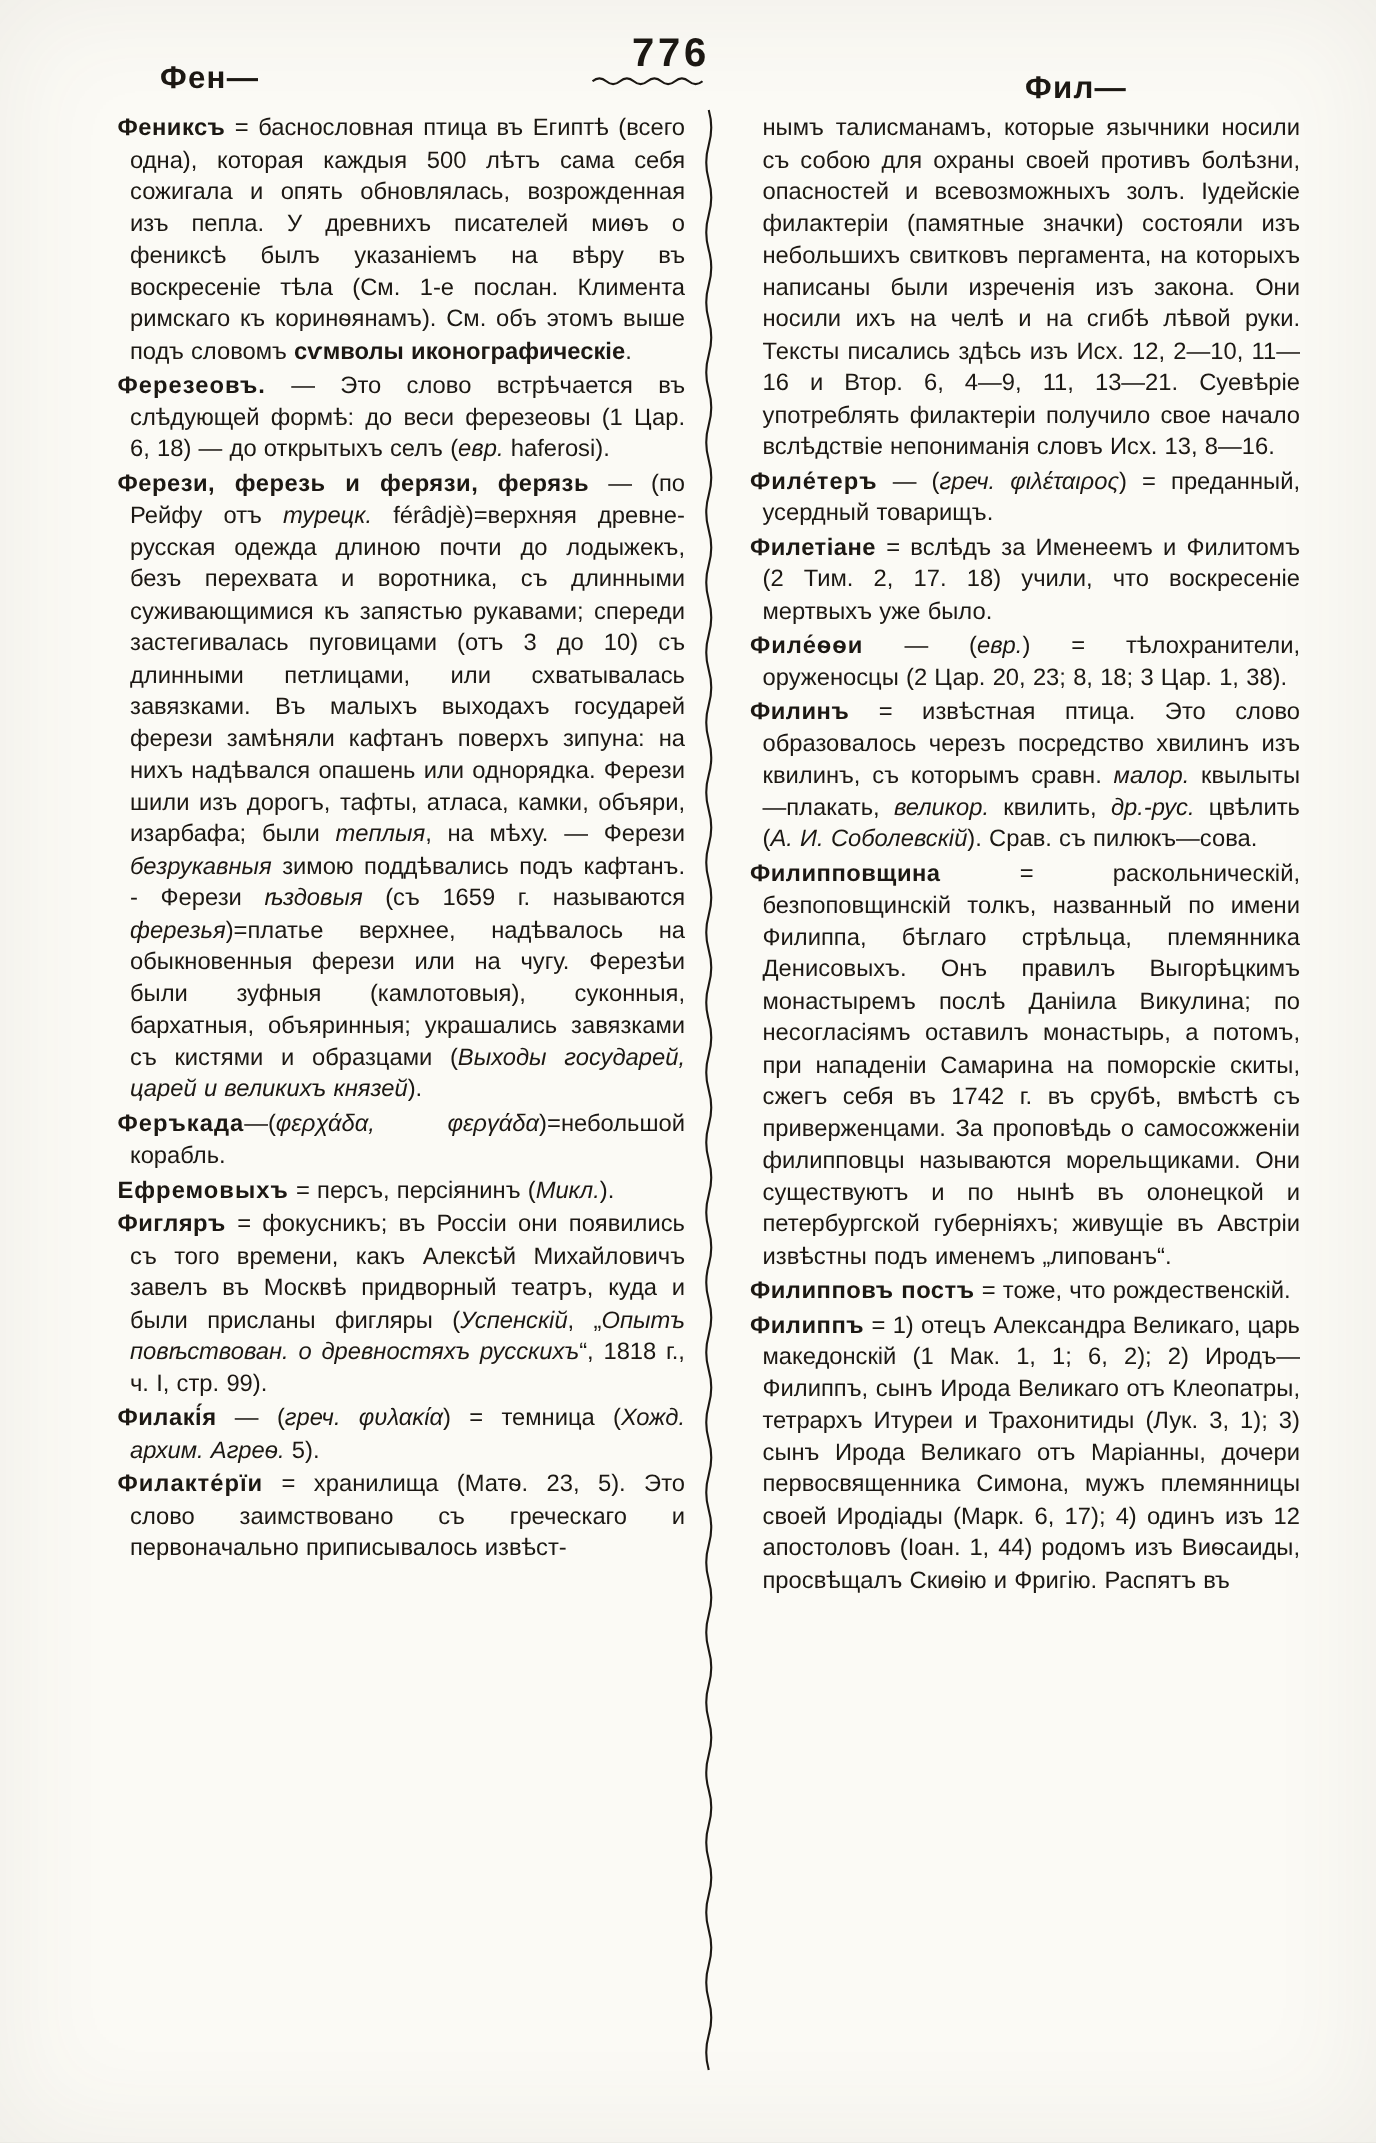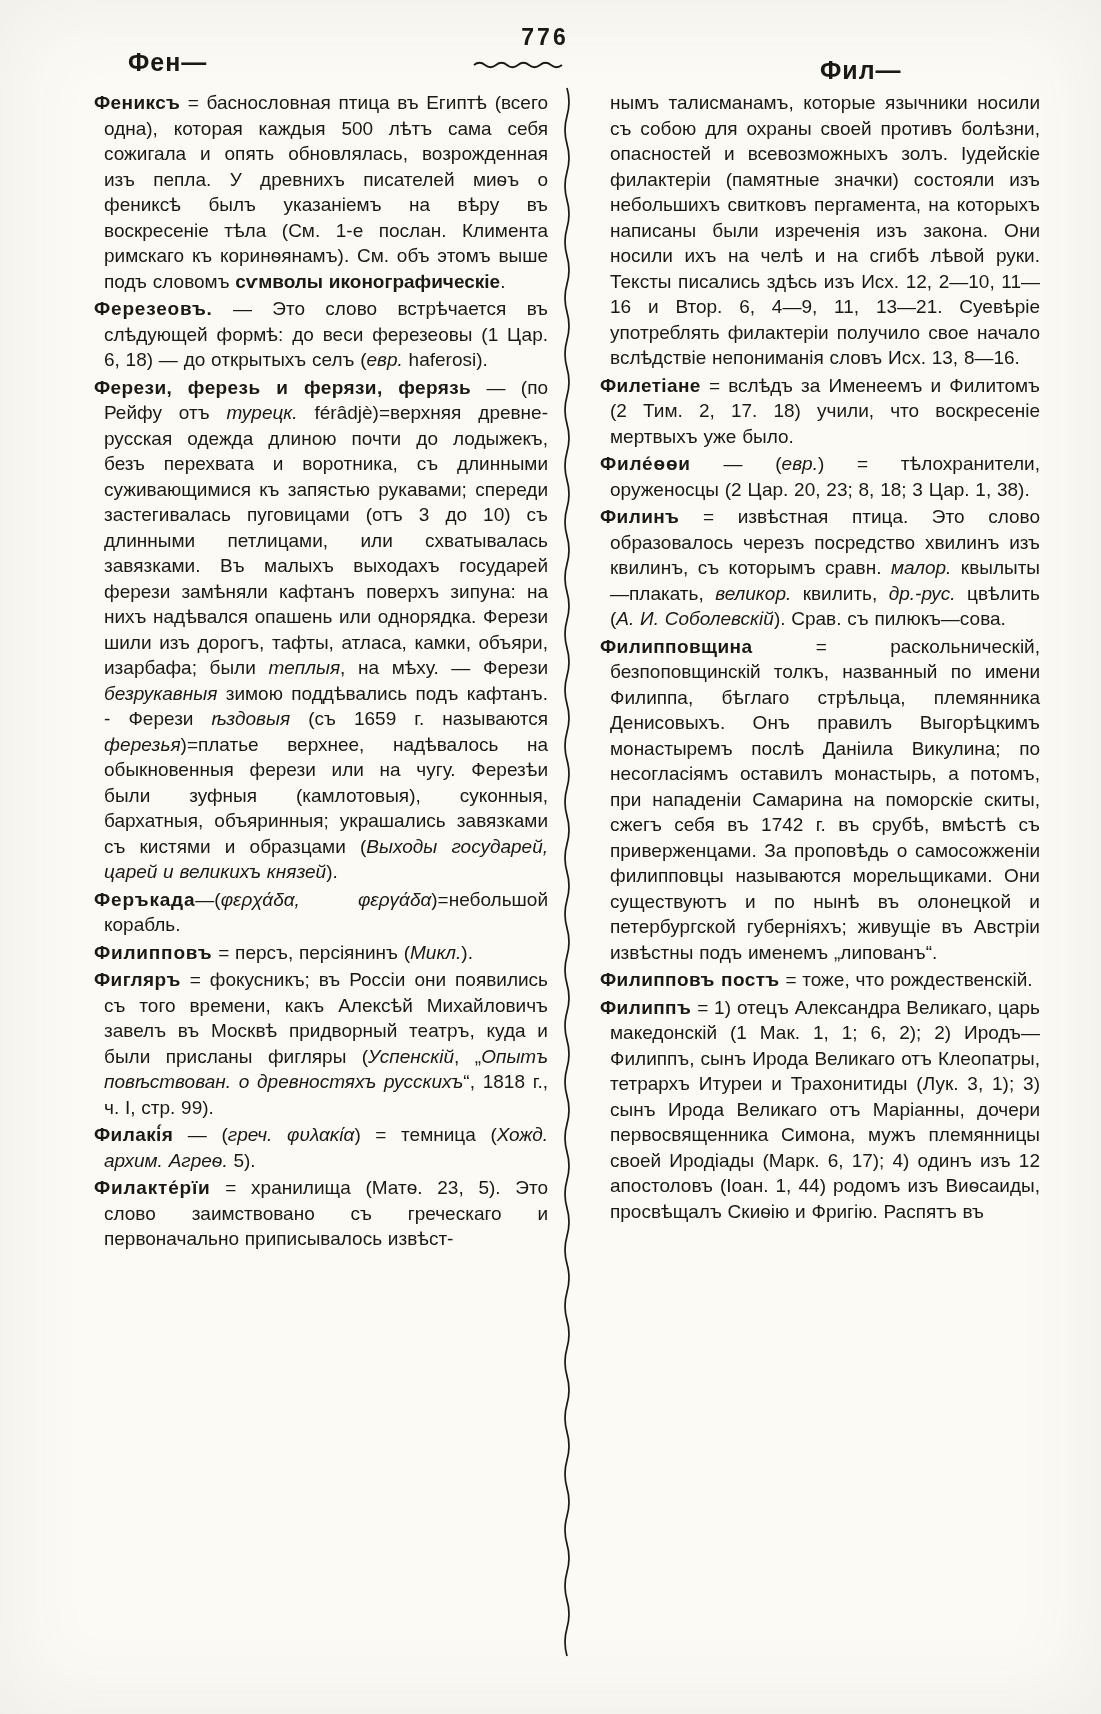--- a/index.html
+++ b/index.html
@@ -18,22 +18,22 @@
     box-shadow:inset 0 0 90px rgba(90,80,60,.08);
   }
   .running-head-left,.running-head-right{
     position:absolute;
     font-size:25px;font-weight:bold;letter-spacing:1px;
     white-space:nowrap;
   }
   .running-head-left{left:128px;top:48px;}
   .running-head-right{left:820px;top:56px;}
   .page-number{
-    position:absolute;left:496px;top:24px;width:98px;
-    text-align:center;font-size:23px;font-weight:bold;letter-spacing:3px;
+    position:absolute;left:470px;top:24px;width:98px;
+    text-align:right;font-size:32px;font-weight:bold;letter-spacing:3px;
   }
   .page-squiggle{position:absolute;left:472px;top:60px;}
   .column-divider{position:absolute;left:560px;top:86px;}
   .col{position:absolute;top:90px;}
   .col-left{left:76px;width:472px;}
   .col-right{left:582px;width:458px;}
   .entry{
     margin:0 0 2px 0;
     padding-left:28px;
     text-indent:-28px;
@@ -66,27 +66,28 @@
 
   <svg class="column-divider" width="14" height="1576" viewBox="0 0 14 1576" aria-hidden="true">
     <path stroke-width="1.7" d="M7 2 q4 14 0 28 t0 28 t0 28 t0 28 t0 28 t0 28 t0 28 t0 28 t0 28 t0 28 t0 28 t0 28 t0 28 t0 28 t0 28 t0 28 t0 28 t0 28 t0 28 t0 28 t0 28 t0 28 t0 28 t0 28 t0 28 t0 28 t0 28 t0 28 t0 28 t0 28 t0 28 t0 28 t0 28 t0 28 t0 28 t0 28 t0 28 t0 28 t0 28 t0 28 t0 28 t0 28 t0 28 t0 28 t0 28 t0 28 t0 28 t0 28 t0 28 t0 28 t0 28 t0 28 t0 28 t0 28 t0 28 t0 28"></path>
   </svg>
 
   <div class="col col-left">
       <p class="entry"><b class="hw">Фениксъ</b><span> = баснословная птица въ Египтѣ (всего одна), которая каждыя 500 лѣтъ сама себя сожигала и опять обновлялась, возрожденная изъ пепла. У древнихъ писателей миѳъ о фениксѣ былъ указаніемъ на вѣру въ воскресеніе тѣла (См. 1-е послан. Климента римскаго къ коринѳянамъ). См. объ этомъ выше подъ словомъ </span><span class="bd">сѵмволы иконографическіе</span><span>.</span></p>
       <p class="entry"><b class="hw cs">Ферезеовъ.</b><span> — Это слово встрѣчается въ слѣдующей формѣ: до веси ферезеовы (1 Цар. 6, 18) — до открытыхъ селъ (</span><span class="it">евр.</span><span> haferosi).</span></p>
       <p class="entry"><b class="hw">Ферези, ферезь и ферязи, ферязь</b><span> — (по Рейфу отъ </span><span class="it">турецк.</span><span> férâdjè)=верхняя древне-русская одежда длиною почти до лодыжекъ, безъ перехвата и воротника, съ длинными суживающимися къ запястью рукавами; спереди застегивалась пуговицами (отъ 3 до 10) съ длинными петлицами, или схватывалась завязками. Въ малыхъ выходахъ государей ферези замѣняли кафтанъ поверхъ зипуна: на нихъ надѣвался опашень или однорядка. Ферези шили изъ дорогъ, тафты, атласа, камки, объяри, изарбафа; были </span><span class="it">теплыя</span><span>, на мѣху. — Ферези </span><span class="it">безрукавныя</span><span> зимою поддѣвались подъ кафтанъ. - Ферези </span><span class="it">ѣздовыя</span><span> (съ 1659 г. называются </span><span class="it">ферезья</span><span>)=платье верхнее, надѣвалось на обыкновенныя ферези или на чугу. Ферезѣи были зуфныя (камлотовыя), суконныя, бархатныя, объяринныя; украшались завязками съ кистями и образцами (</span><span class="it">Выходы государей, царей и великихъ князей</span><span>).</span></p>
       <p class="entry"><b class="hw cs">Феръкада</b><span>—(</span><span class="it">φερχάδα, φεργάδα</span><span>)=небольшой корабль.</span></p>
-      <p class="entry"><b class="hw cs">Филипповъ</b><span> = персъ, персіянинъ (</span><span class="it">Микл.</span><span>).</span></p>
+      <p class="entry"><b class="hw cs">Ефремовыхъ</b><span> = персъ, персіянинъ (</span><span class="it">Микл.</span><span>).</span></p>
       <p class="entry"><b class="hw">Фигляръ</b><span> = фокусникъ; въ Россіи они появились съ того времени, какъ Алексѣй Михайловичъ завелъ въ Москвѣ придворный театръ, куда и были присланы фигляры (</span><span class="it">Успенскій</span><span>, „</span><span class="it">Опытъ повѣствован. о древностяхъ русскихъ</span><span>“, 1818 г., ч. I, стр. 99).</span></p>
       <p class="entry"><b class="hw">Филакі́я</b><span> — (</span><span class="it">греч.</span><span> </span><span class="it">φυλακία</span><span>) = темница (</span><span class="it">Хожд. архим. Агреѳ.</span><span> 5).</span></p>
       <p class="entry"><b class="hw cs">Филакте́рїи</b><span> = хранилища (Матѳ. 23, 5). Это слово заимствовано съ греческаго и первоначально приписывалось извѣст-</span></p>
     </div>
   <div class="col col-right">
       <p class="entry cont"><span>нымъ талисманамъ, которые язычники носили съ собою для охраны своей противъ болѣзни, опасностей и всевозможныхъ золъ. Іудейскіе филактеріи (памятные значки) состояли изъ небольшихъ свитковъ пергамента, на которыхъ написаны были изреченія изъ закона. Они носили ихъ на челѣ и на сгибѣ лѣвой руки. Тексты писались здѣсь изъ Исх. 12, 2—10, 11—16 и Втор. 6, 4—9, 11, 13—21. Суевѣріе употреблять филактеріи получило свое начало вслѣдствіе непониманія словъ Исх. 13, 8—16.</span></p>
+      <p class="entry"><b class="hw cs">Филе́теръ</b><span> — (</span><span class="it">греч.</span><span> </span><span class="it">φιλέταιρος</span><span>) = преданный, усердный товарищъ.</span></p>
       <p class="entry"><b class="hw">Филетіане</b><span> = вслѣдъ за Именеемъ и Филитомъ (2 Тим. 2, 17. 18) учили, что воскресеніе мертвыхъ уже было.</span></p>
       <p class="entry"><b class="hw cs">Филе́ѳѳи</b><span> — (</span><span class="it">евр.</span><span>) = тѣлохранители, оруженосцы (2 Цар. 20, 23; 8, 18; 3 Цар. 1, 38).</span></p>
       <p class="entry"><b class="hw">Филинъ</b><span> = извѣстная птица. Это слово образовалось черезъ посредство хвилинъ изъ квилинъ, съ которымъ сравн. </span><span class="it">малор.</span><span> квылыты—плакать, </span><span class="it">великор.</span><span> квилить, </span><span class="it">др.-рус.</span><span> цвѣлить (</span><span class="it">А. И. Соболевскій</span><span>). Срав. съ пилюкъ—сова.</span></p>
       <p class="entry"><b class="hw">Филипповщина</b><span> = раскольническій, безпоповщинскій толкъ, названный по имени Филиппа, бѣглаго стрѣльца, племянника Денисовыхъ. Онъ правилъ Выгорѣцкимъ монастыремъ послѣ Даніила Викулина; по несогласіямъ оставилъ монастырь, а потомъ, при нападеніи Самарина на поморскіе скиты, сжегъ себя въ 1742 г. въ срубѣ, вмѣстѣ съ приверженцами. За проповѣдь о самосожженіи филипповцы называются морельщиками. Они существуютъ и по нынѣ въ олонецкой и петербургской губерніяхъ; живущіе въ Австріи извѣстны подъ именемъ „липованъ“.</span></p>
       <p class="entry"><b class="hw">Филипповъ постъ</b><span> = тоже, что рождественскій.</span></p>
       <p class="entry"><b class="hw">Филиппъ</b><span> = 1) отецъ Александра Великаго, царь македонскій (1 Мак. 1, 1; 6, 2); 2) Иродъ—Филиппъ, сынъ Ирода Великаго отъ Клеопатры, тетрархъ Итуреи и Трахонитиды (Лук. 3, 1); 3) сынъ Ирода Великаго отъ Маріанны, дочери первосвященника Симона, мужъ племянницы своей Иродіады (Марк. 6, 17); 4) одинъ изъ 12 апостоловъ (Іоан. 1, 44) родомъ изъ Виѳсаиды, просвѣщалъ Скиѳію и Фригію. Распятъ въ</span></p>
     </div>
 
 </div>
 

